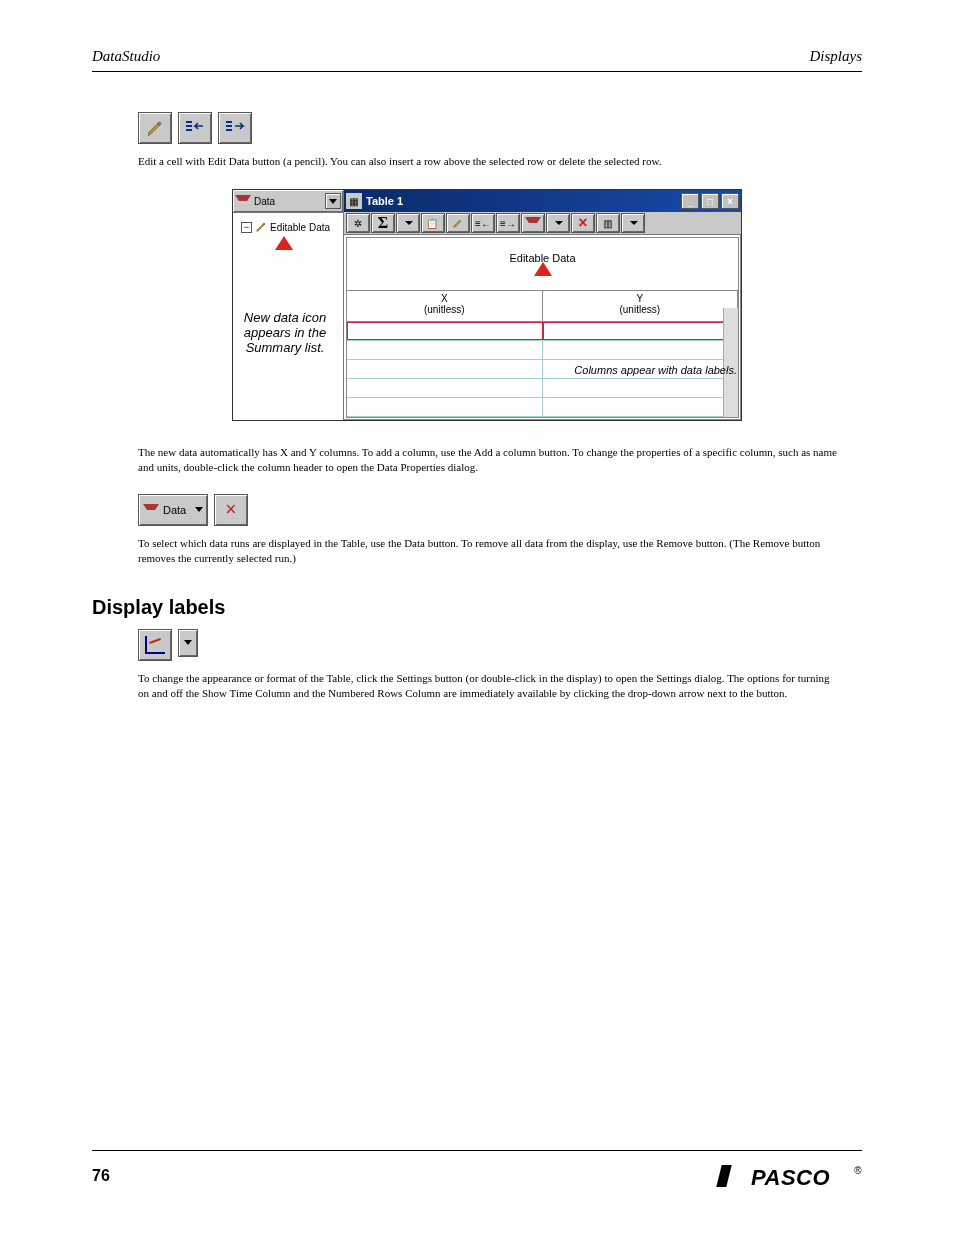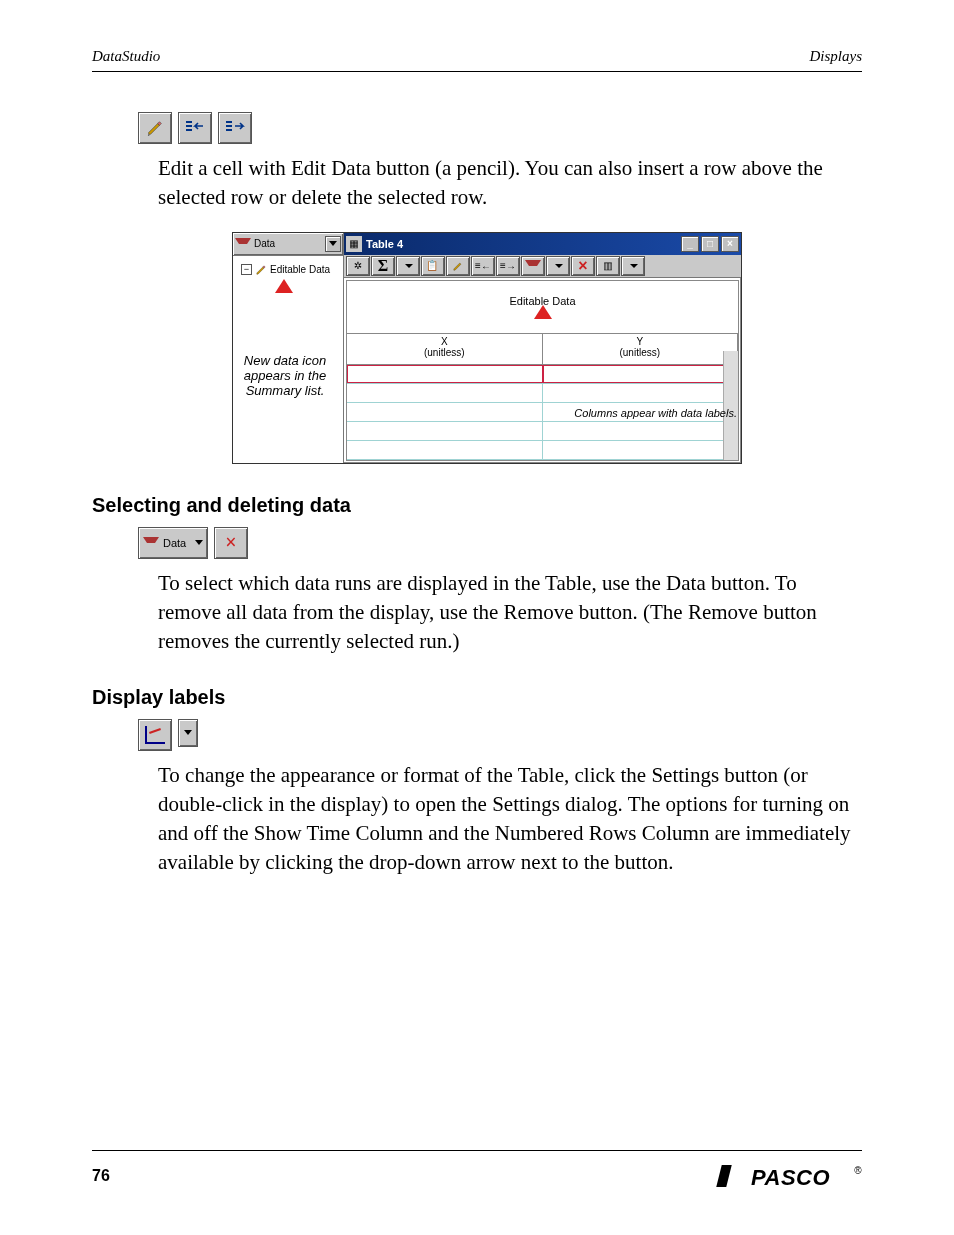--- a/index.html
+++ b/index.html
@@ -49,22 +49,22 @@
     display: flex;
     align-items: center;
     justify-content: center;
   }
   .toolbar-btn-wide {
     width: 64px;
   }
   .pencil-svg { width: 18px; height: 18px; }
   .sigma { font-family: "Times New Roman", serif; font-size: 16px; font-weight: bold; }
   .body-text {
-    margin-left: 66px;
-    font-size: 21px;
+    margin-left: 46px;
+    font-size: 11px;
     line-height: 1.38;
     margin-bottom: 18px;
     max-width: 700px;
   }
   .note {
     margin-left: 46px;
     font-size: 16.5px;
     line-height: 1.38;
     margin-bottom: 10px;
     max-width: 700px;
@@ -292,21 +292,21 @@
         </div>
         <div class="tri-red" style="left:42px;top:46px;"></div>
       </div>
       <div style="position:absolute;left:-4px;top:120px;width:112px;font-size:13px;font-style:italic;font-family:Arial;text-align:center;color:#000;">New data icon appears in the Summary list.</div>
     </div>
 
     <div class="right-pane">
       <div class="titlebar">
         <div class="titlebar-left">
           <div class="mini-icon">▦</div>
-          <span class="ttl">Table 4</span>
+          <span class="ttl">Table 1</span>
         </div>
         <div class="winctrl">
           <div class="wb">_</div>
           <div class="wb">□</div>
           <div class="wb">×</div>
         </div>
       </div>
       <div class="mini-toolbar">
         <div class="mb">✲</div>
         <div class="mb">
@@ -363,22 +363,22 @@
         <div class="row">
             <div></div>
             <div></div>
           </div>
         <div class="scroll-stub"></div>
         <div style="position:absolute;left:160px;top:126px;width:230px;font-size:11px;font-style:italic;font-family:Arial;text-align:right;">Columns appear with data labels.</div>
       </div>
     </div>
   </div>
 
-
-  <div class="h2">Selecting and deleting data</div>
+  <div class="body-text" style="margin-top:24px;">The new data automatically has X and Y columns. To add a column, use the Add a column button. To change the properties of a specific column, such as name and units, double-click the column header to open the Data Properties dialog.</div>
+
   <div class="icon-row">
     <div class="toolbar-btn toolbar-btn-wide" style="justify-content:flex-start;padding-left:4px;gap:4px;">
       <span class="tiny-funnel"></span>
       <span style="font-family:Arial;font-size:11px;">Data</span>
       <span class="caret-down" style="margin-left:auto;margin-right:4px;"></span>
     </div>
     <div class="toolbar-btn">
       <span class="x-red" style="font-size:20px;">×</span>
     </div>
   </div>

